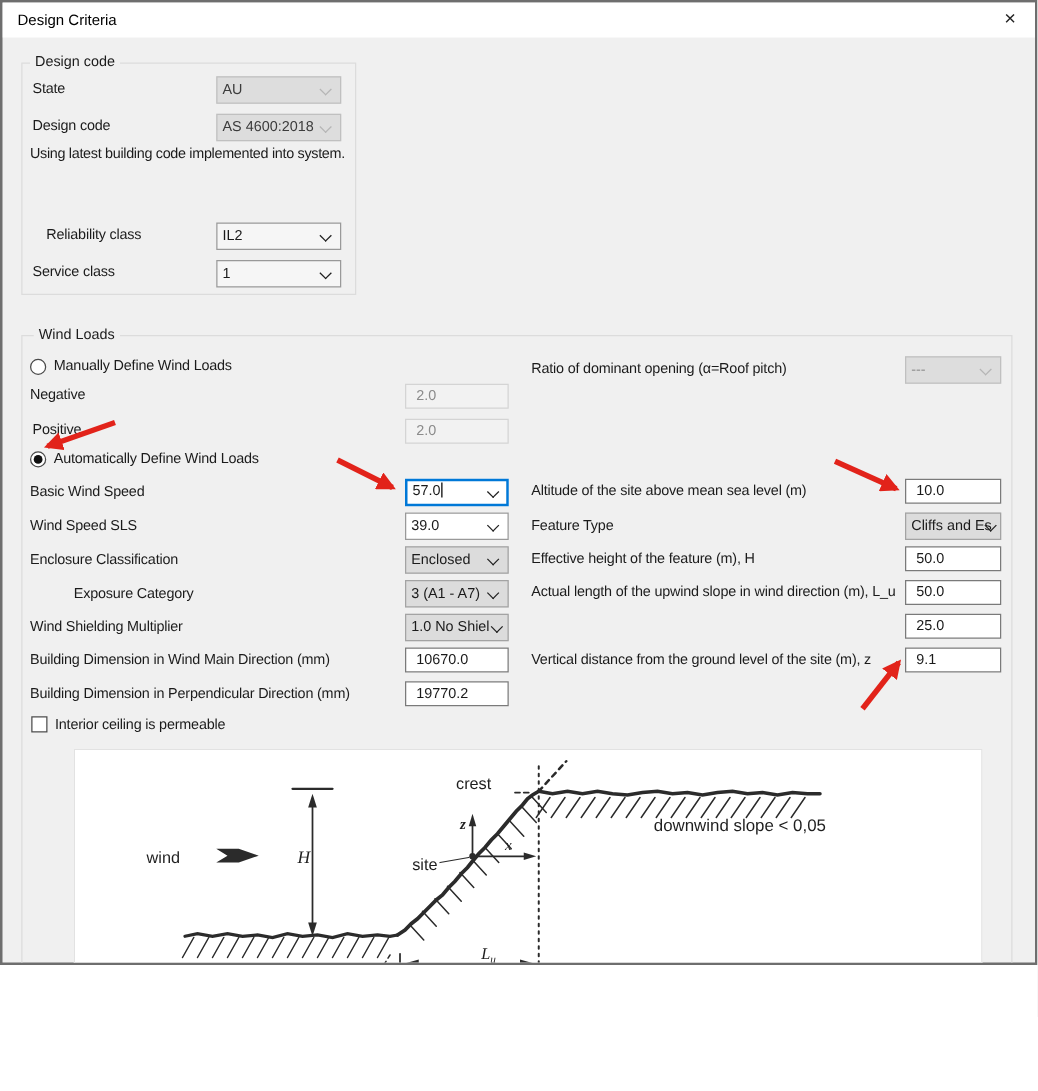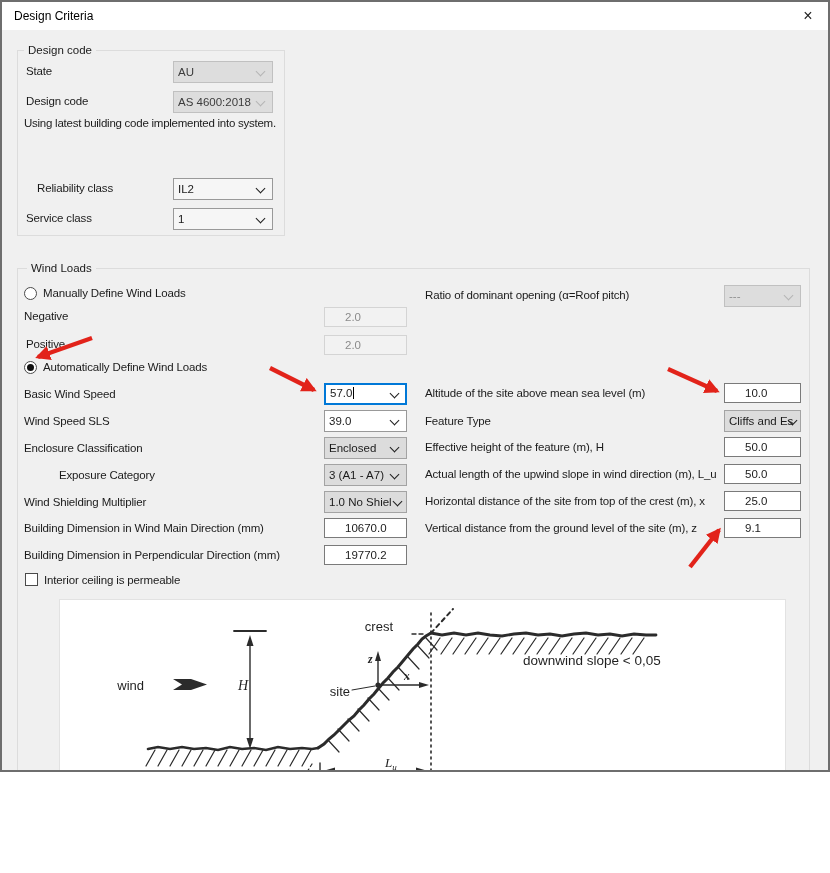--- a/index.html
+++ b/index.html
@@ -8,21 +8,21 @@
     border:2px solid #6e6e6e;box-sizing:border-box;overflow:hidden;}
   .titlebar{position:absolute;left:0;top:0;width:100%;height:28px;background:#ffffff;}
   .title{position:absolute;left:12px;top:7px;font-size:12px;color:#000;}
   .closebtn{position:absolute;right:8px;top:3px;width:24px;height:22px;text-align:center;
     font-size:16px;line-height:22px;color:#222;cursor:default;}
   .group{position:absolute;border:1px solid #dcdcdc;background:transparent;}
   .legend{position:absolute;background:#f0f0f0;padding:0 4px;white-space:nowrap;}
   .lbl{position:absolute;white-space:nowrap;letter-spacing:-0.15px;}
   .info{position:absolute;white-space:nowrap;letter-spacing:-0.25px;}
   .input{position:absolute;width:83px;height:20px;box-sizing:border-box;background:#fff;
-    border:1px solid #7a7a7a;line-height:18px;padding:0 20px;overflow:hidden;white-space:nowrap;}
+    border:1px solid #7a7a7a;line-height:18px;padding:0 8px;overflow:hidden;white-space:nowrap;}
   .input.dis{background:#f2f2f2;border-color:#d4d4d4;color:#8b8b8b;}
   .combo{position:absolute;width:83px;height:22px;box-sizing:border-box;background:#fff;
     border:1px solid #999;line-height:20px;padding:0 16px 0 4px;overflow:hidden;white-space:nowrap;}
   .combo.grey{background:#dcdcdc;border-color:#a3a3a3;}
   .combo.dis{background:#ddd;border-color:#c0c0c0;color:#8f8f8f;}
   .combo.focus{border:2px solid #0078d7;line-height:17px;}
   .chev{position:absolute;right:8px;top:6px;width:7px;height:7px;box-sizing:border-box;
     border-right:1.6px solid #1f1f1f;border-bottom:1.6px solid #1f1f1f;transform:rotate(45deg);}
   .chev.pale{border-color:#b5b5b5;}
   .caret{display:inline-block;width:1px;height:12px;background:#000;vertical-align:-2px;margin-left:1px;}
@@ -148,21 +148,20 @@
     <span>Cliffs and Es</span>
     <span class="chev" style="right:4px;"></span>
   </div>
 
   <span class="lbl" style="left:423px;top:439px;">Effective height of the feature (m), H</span>
   <div class="input" style="left:722px;top:435px;width:77px;"><span>50.0</span></div>
 
   <span class="lbl" style="left:423px;top:466px;">Actual length of the upwind slope in wind direction (m), L_u</span>
   <div class="input" style="left:722px;top:462px;width:77px;"><span>50.0</span></div>
 
-  <span class="lbl" style="left:423px;top:493px;">Horizontal distance of the site from top of the crest (m), x</span>
   <div class="input" style="left:722px;top:489px;width:77px;"><span>25.0</span></div>
 
   <span class="lbl" style="left:423px;top:520px;">Vertical distance from the ground level of the site (m), z</span>
   <div class="input" style="left:722px;top:516px;width:77px;"><span>9.1</span></div>
 
   <div class="diagrambox">
     <svg width="725" height="213" viewBox="0 0 725 213">
       <g stroke="#2b2b2b" fill="none" stroke-linecap="round">
 
         <path d="M88 149 L98 147 110 149 122 147 134 149 146 148 158 150 170 147 182 149 194 148 206 150 218 147 230 149 242 148 252 149 258 148" stroke-width="2.6"></path>

